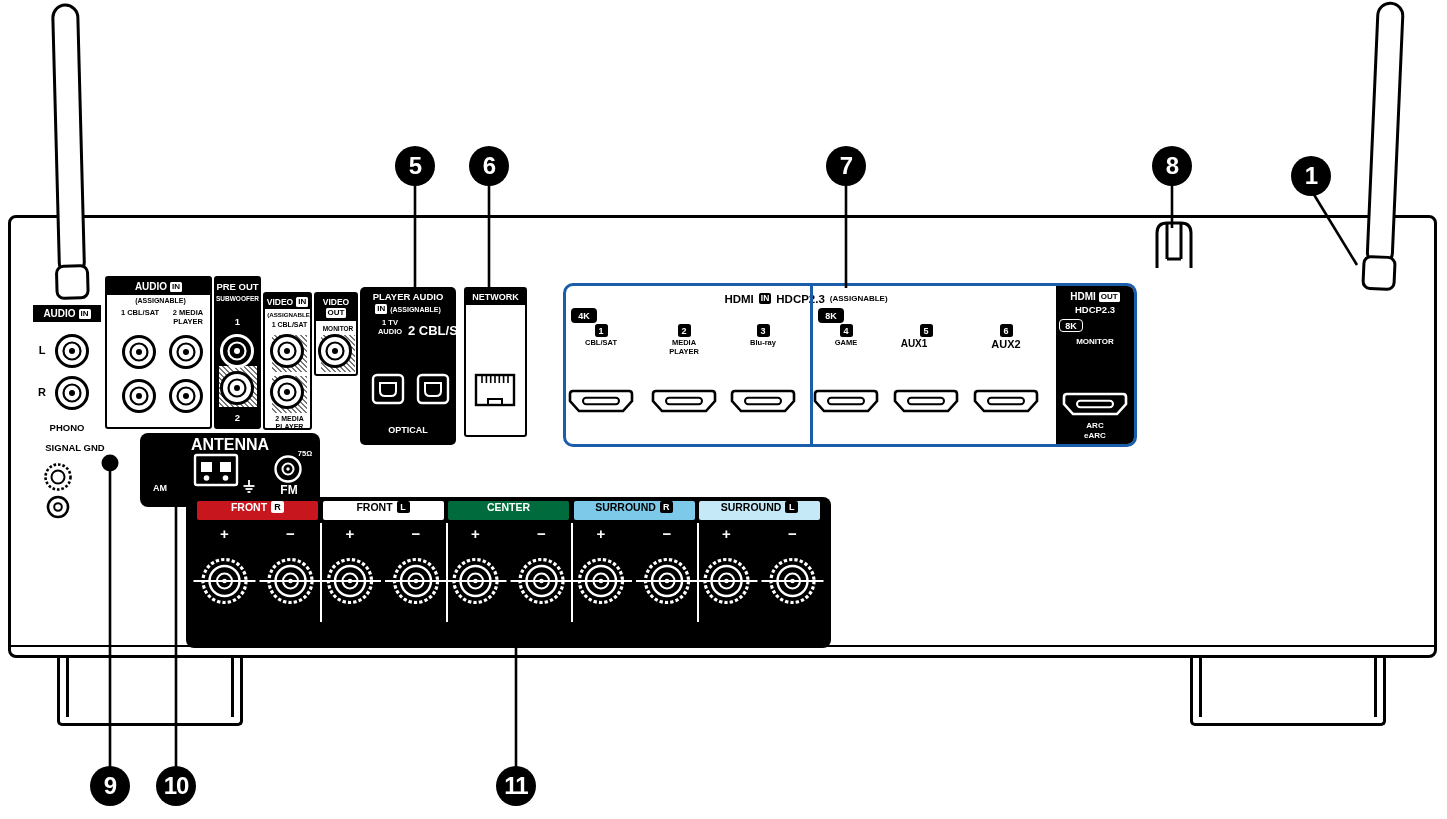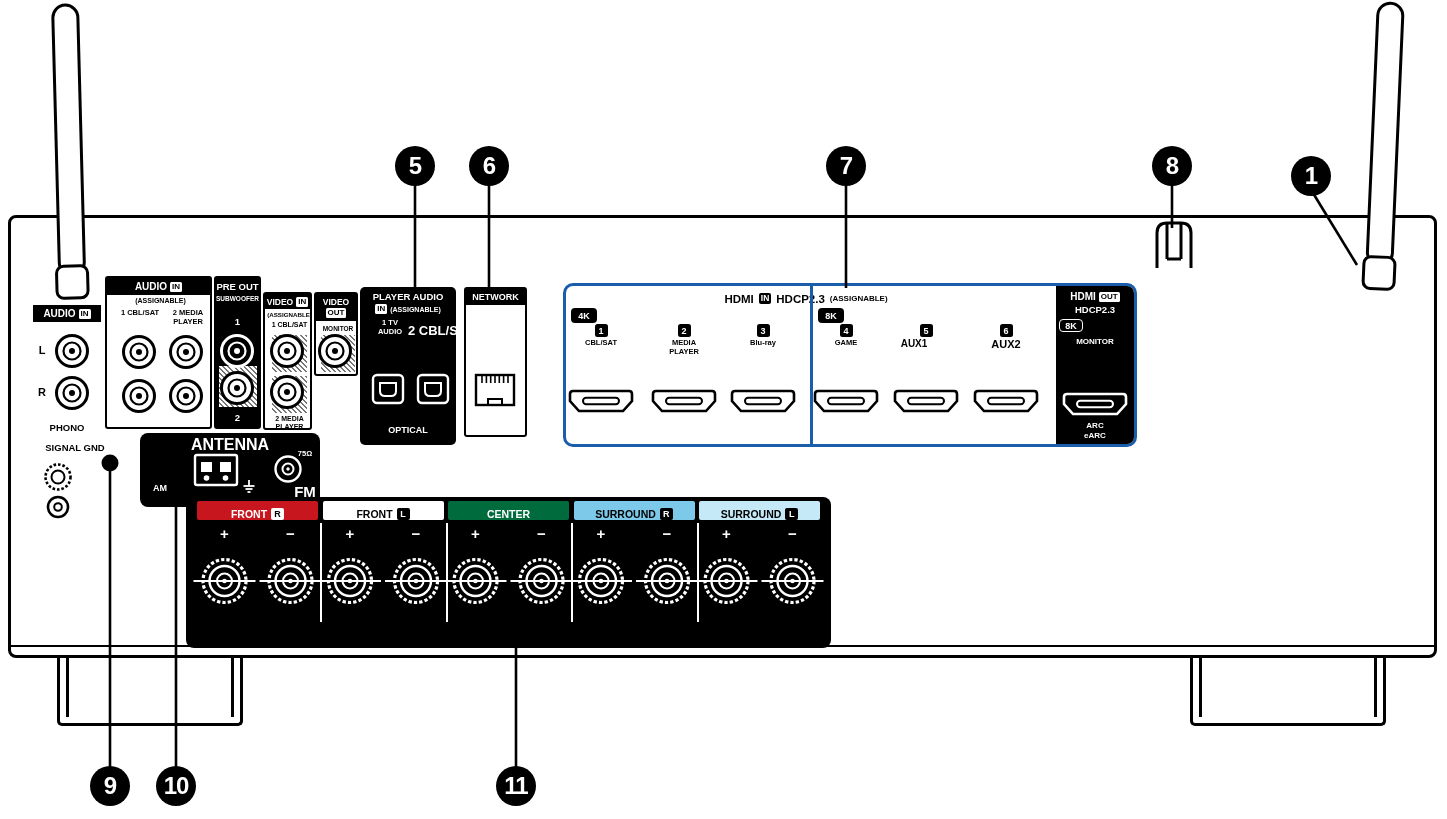--- a/index.html
+++ b/index.html
@@ -20,21 +20,21 @@
   .body-outline{position:absolute;left:8px;top:215px;width:1429px;height:443px;border:3px solid #000;
                 border-radius:8px;box-sizing:border-box}
   .chassis-line{position:absolute;left:10px;top:645px;width:1425px;height:0;border-top:2.4px solid #000}
   .foot{position:absolute;border:3px solid #000;border-top:none;border-radius:0 0 5px 5px;box-sizing:border-box}
   .foot-inner{position:absolute;left:6px;right:6px;top:0;bottom:6px;border-left:3px solid #000;border-right:3px solid #000}
   .tag{position:absolute;background:#000;color:#fff;font-size:9px;font-weight:bold;border-radius:4px;
        display:flex;align-items:center;justify-content:center;box-sizing:border-box}
   .tag-o{border:1.6px solid #fff}
   .pnum{position:absolute;width:13px;height:13px;background:#000;color:#fff;font-size:9px;font-weight:bold;
         border-radius:2.5px;display:flex;align-items:center;justify-content:center}
-  .chbar{position:absolute;top:4px;width:121px;height:19px;display:flex;align-items:flex-end;justify-content:center;
+  .chbar{position:absolute;top:4px;width:121px;height:19px;display:flex;align-items:flex-start;justify-content:center;
          font-size:10.5px;font-weight:bold;border-radius:2px}
   .ch-0{left:11px}.ch-1{left:136.5px}.ch-2{left:262px}.ch-3{left:387.5px}.ch-4{left:513px}
   .sbadge{margin-left:4px;padding:0 1px;min-width:11px;height:12px;line-height:12px;font-size:9px;
           border-radius:2px;text-align:center;font-weight:bold}
   .sb-light{background:#fff;color:#000}
   .sb-dark{background:#000;color:#fff}
   .sdiv{position:absolute;top:26px;width:2.2px;height:99px;background:#fff}
   .pm{position:absolute;top:29px;width:16px;height:15px;color:#fff;font-size:15px;font-weight:bold;
       text-align:center;line-height:15px}
 </style>
@@ -158,21 +158,21 @@
       <div class="t" style="left:0;top:145px;width:78px;font-size:8px">eARC</div>
     </div>
   </div>
 
   <div class="t" style="left:36px;top:442px;width:78px;font-size:9.5px">SIGNAL GND</div>
 
   <div class="sec blk" style="left:140px;top:433px;width:180px;height:74px;border-radius:8px">
     <div class="t" style="left:0;top:3px;width:180px;font-size:16px">ANTENNA</div>
     <div class="t" style="left:6px;top:50px;width:28px;font-size:9px">AM</div>
     <div class="t" style="left:150px;top:16px;width:30px;font-size:7.5px">75Ω</div>
-    <div class="t" style="left:150px;top:50px;width:30px;font-size:15px">FM</div>
+    <div class="t" style="left:134px;top:50px;width:30px;font-size:12px">FM</div>
   </div>
 
   <div class="sec blk" style="left:186px;top:497px;width:645px;height:151px;border-radius:8px">
     <div class="chbar ch-0" style="background:#C8161E;color:#FFFFFF">
       <span>FRONT</span>
       <span class="sbadge sb-light">R</span>
     </div>
     <div class="chbar ch-1" style="background:#FFFFFF;color:#000000">
       <span>FRONT</span>
       <span class="sbadge sb-dark">L</span>

